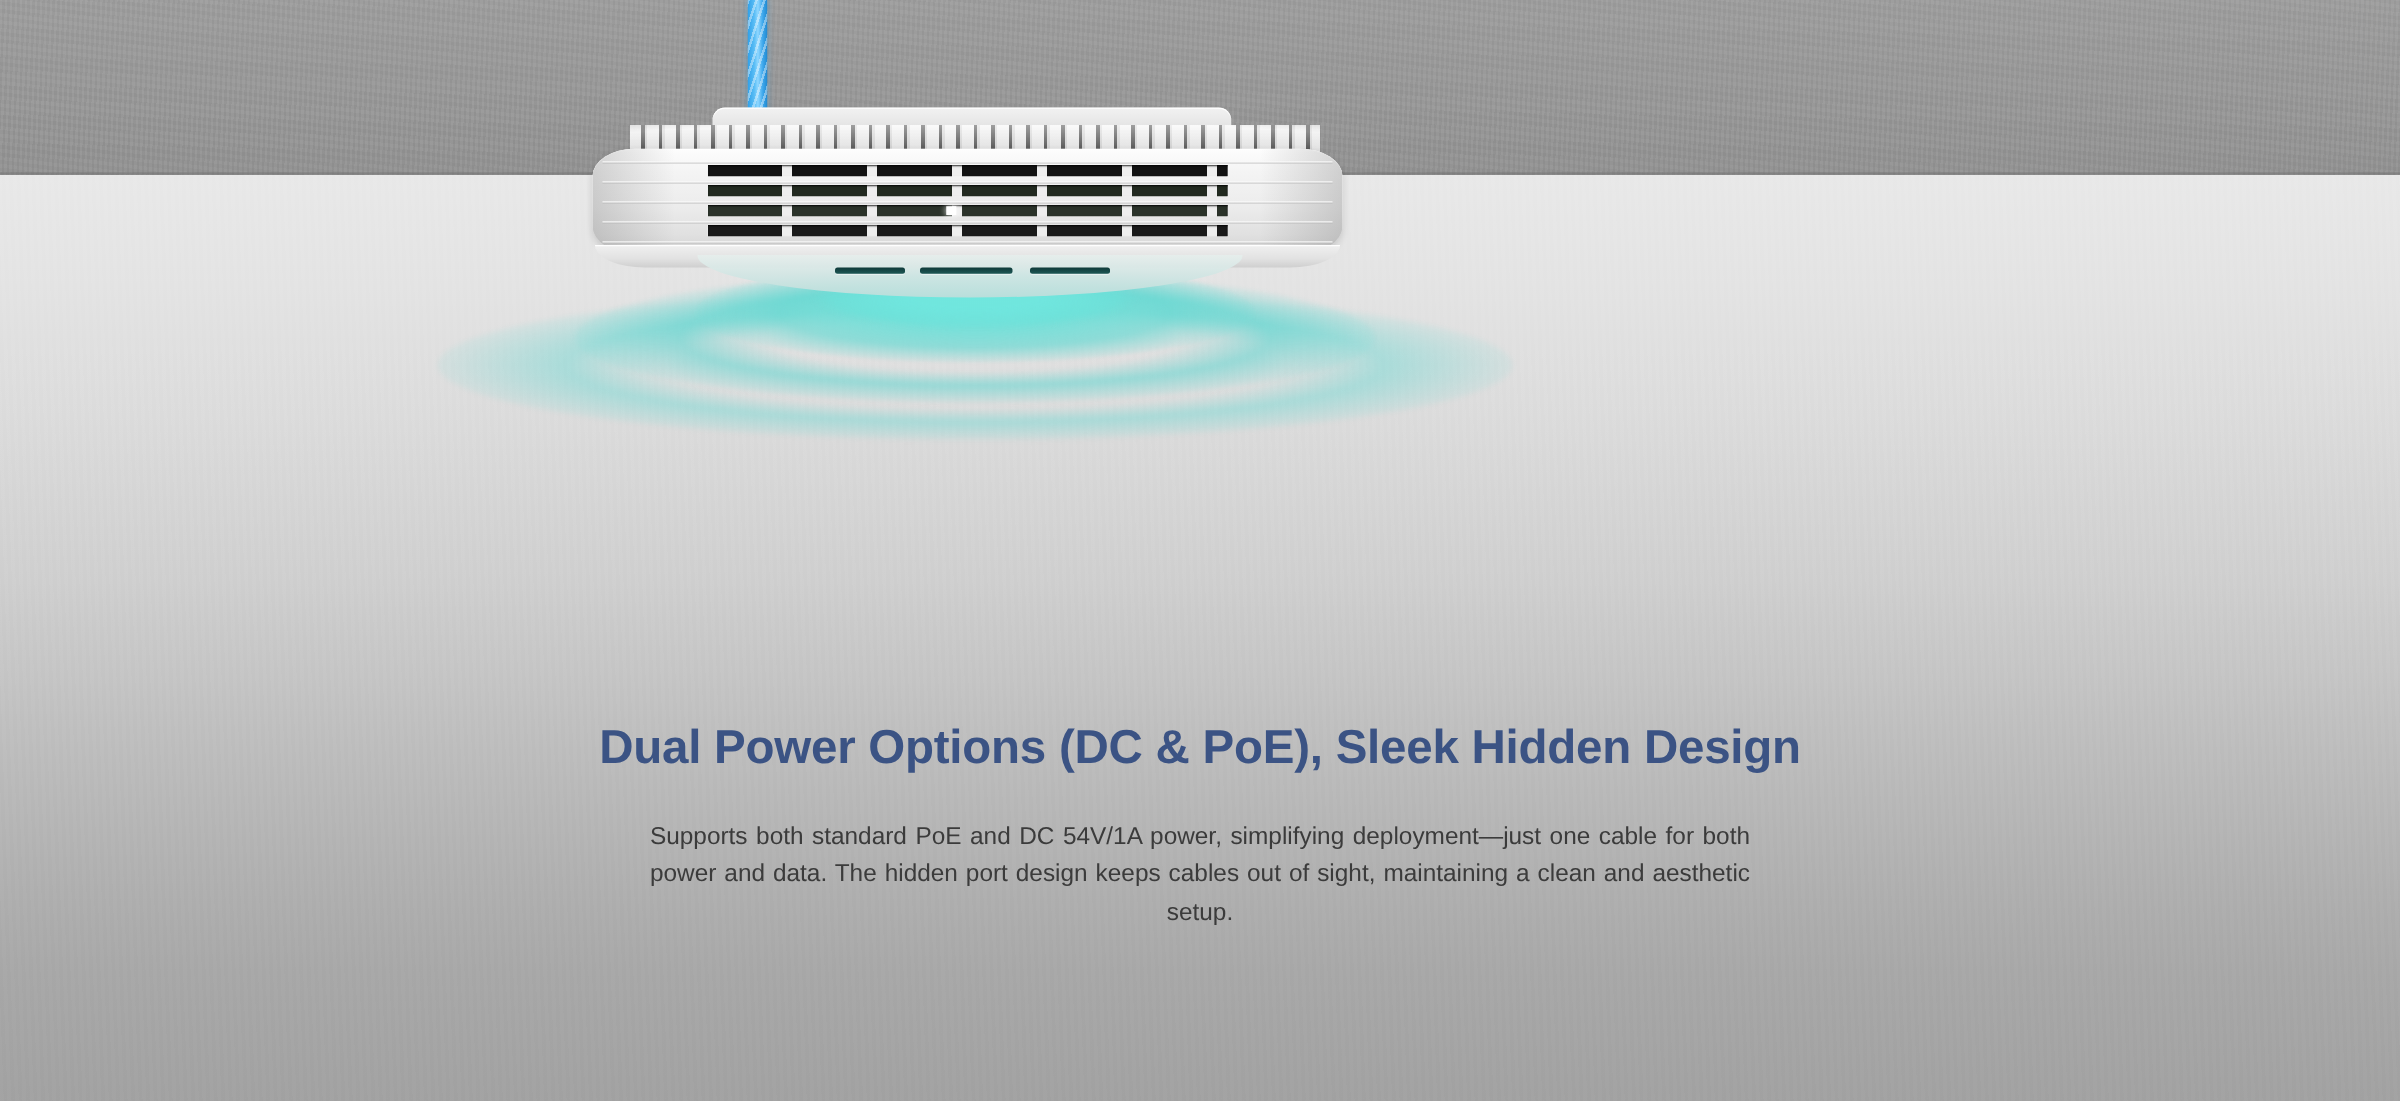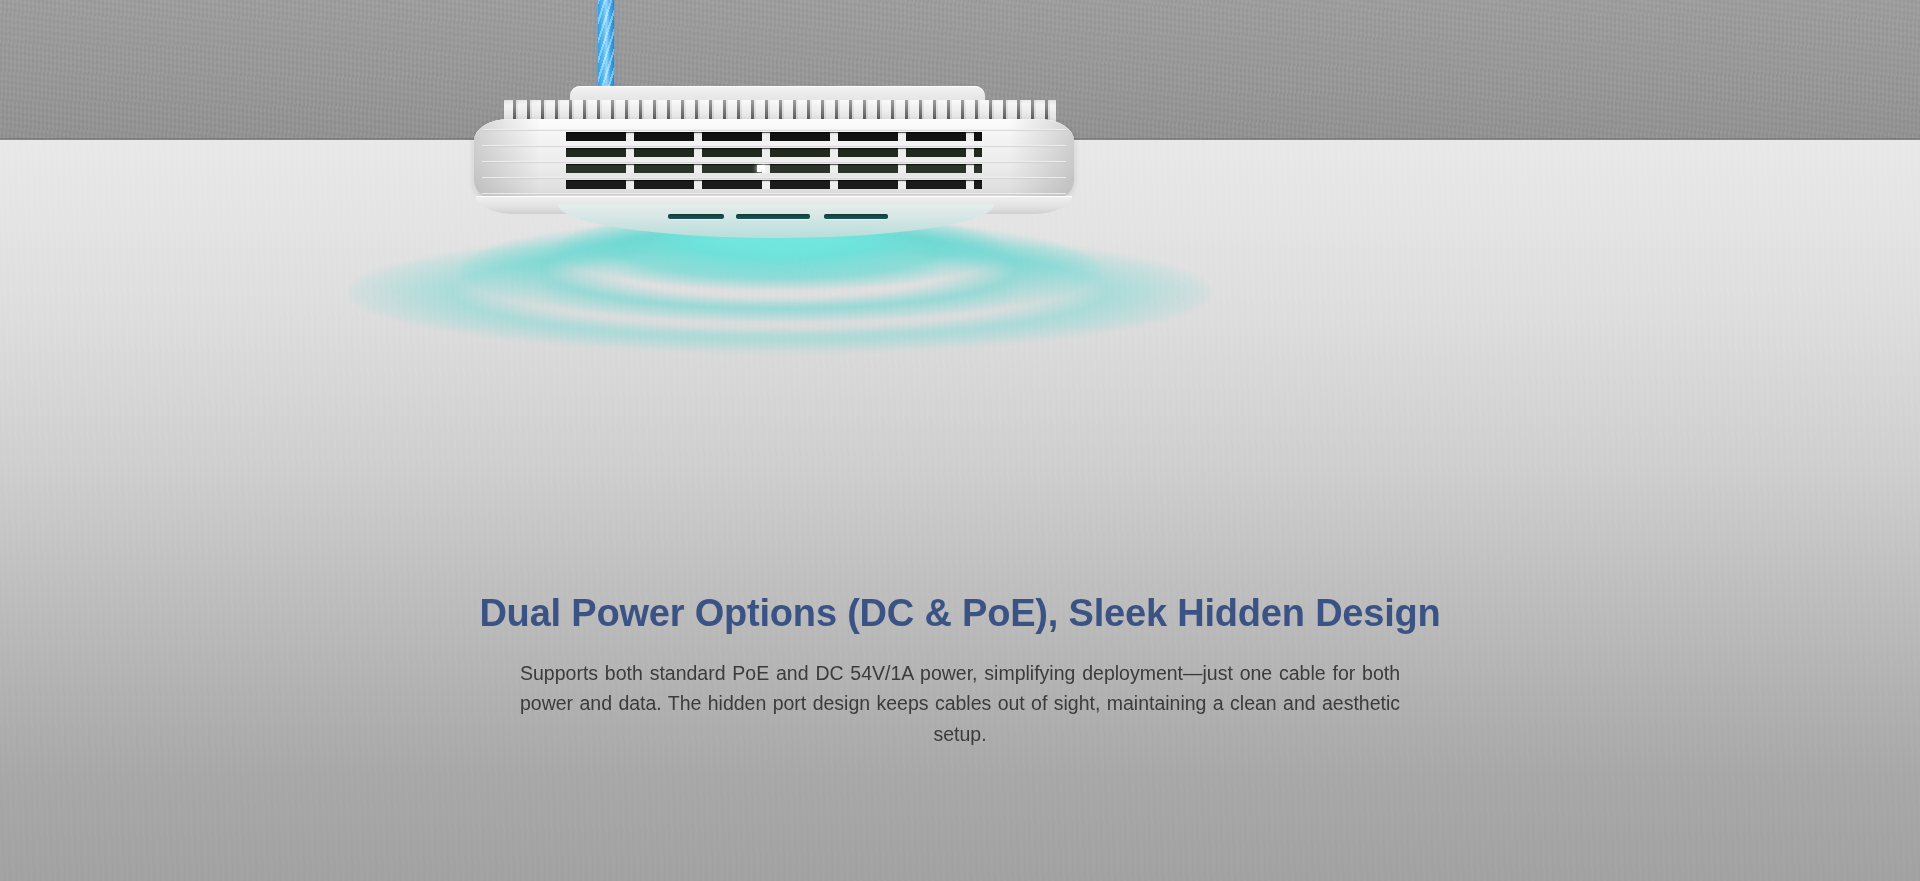--- a/index.html
+++ b/index.html
@@ -220,33 +220,33 @@
     filter:blur(1.2px);
   }
   .ring.r-core {
     top:216px; width:260px; height:46px;
     background:radial-gradient(closest-side, rgba(112,230,222,.95) 40%, rgba(106,226,218,.55) 85%, rgba(120,228,220,0) 100%);
     filter:blur(2px);
   }
 
   
   .caption {
-    position:absolute; left:0; top:590px;
+    position:absolute; left:0; top:575px;
     width:1920px;
     text-align:center;
   }
   .caption-title {
     font-size:38px;
     font-weight:700;
     letter-spacing:-.2px;
     color:#3b5384;
     line-height:1.25;
   }
   .caption-body {
-    margin:20px auto 0;
+    margin:31px auto 0;
     width:880px;
     font-size:19.5px;
     line-height:1.58;
     color:#3b3b3b;
     text-align:justify;
     text-align-last:center;
     -moz-text-align-last:center;
   }
 </style>
 </head>

